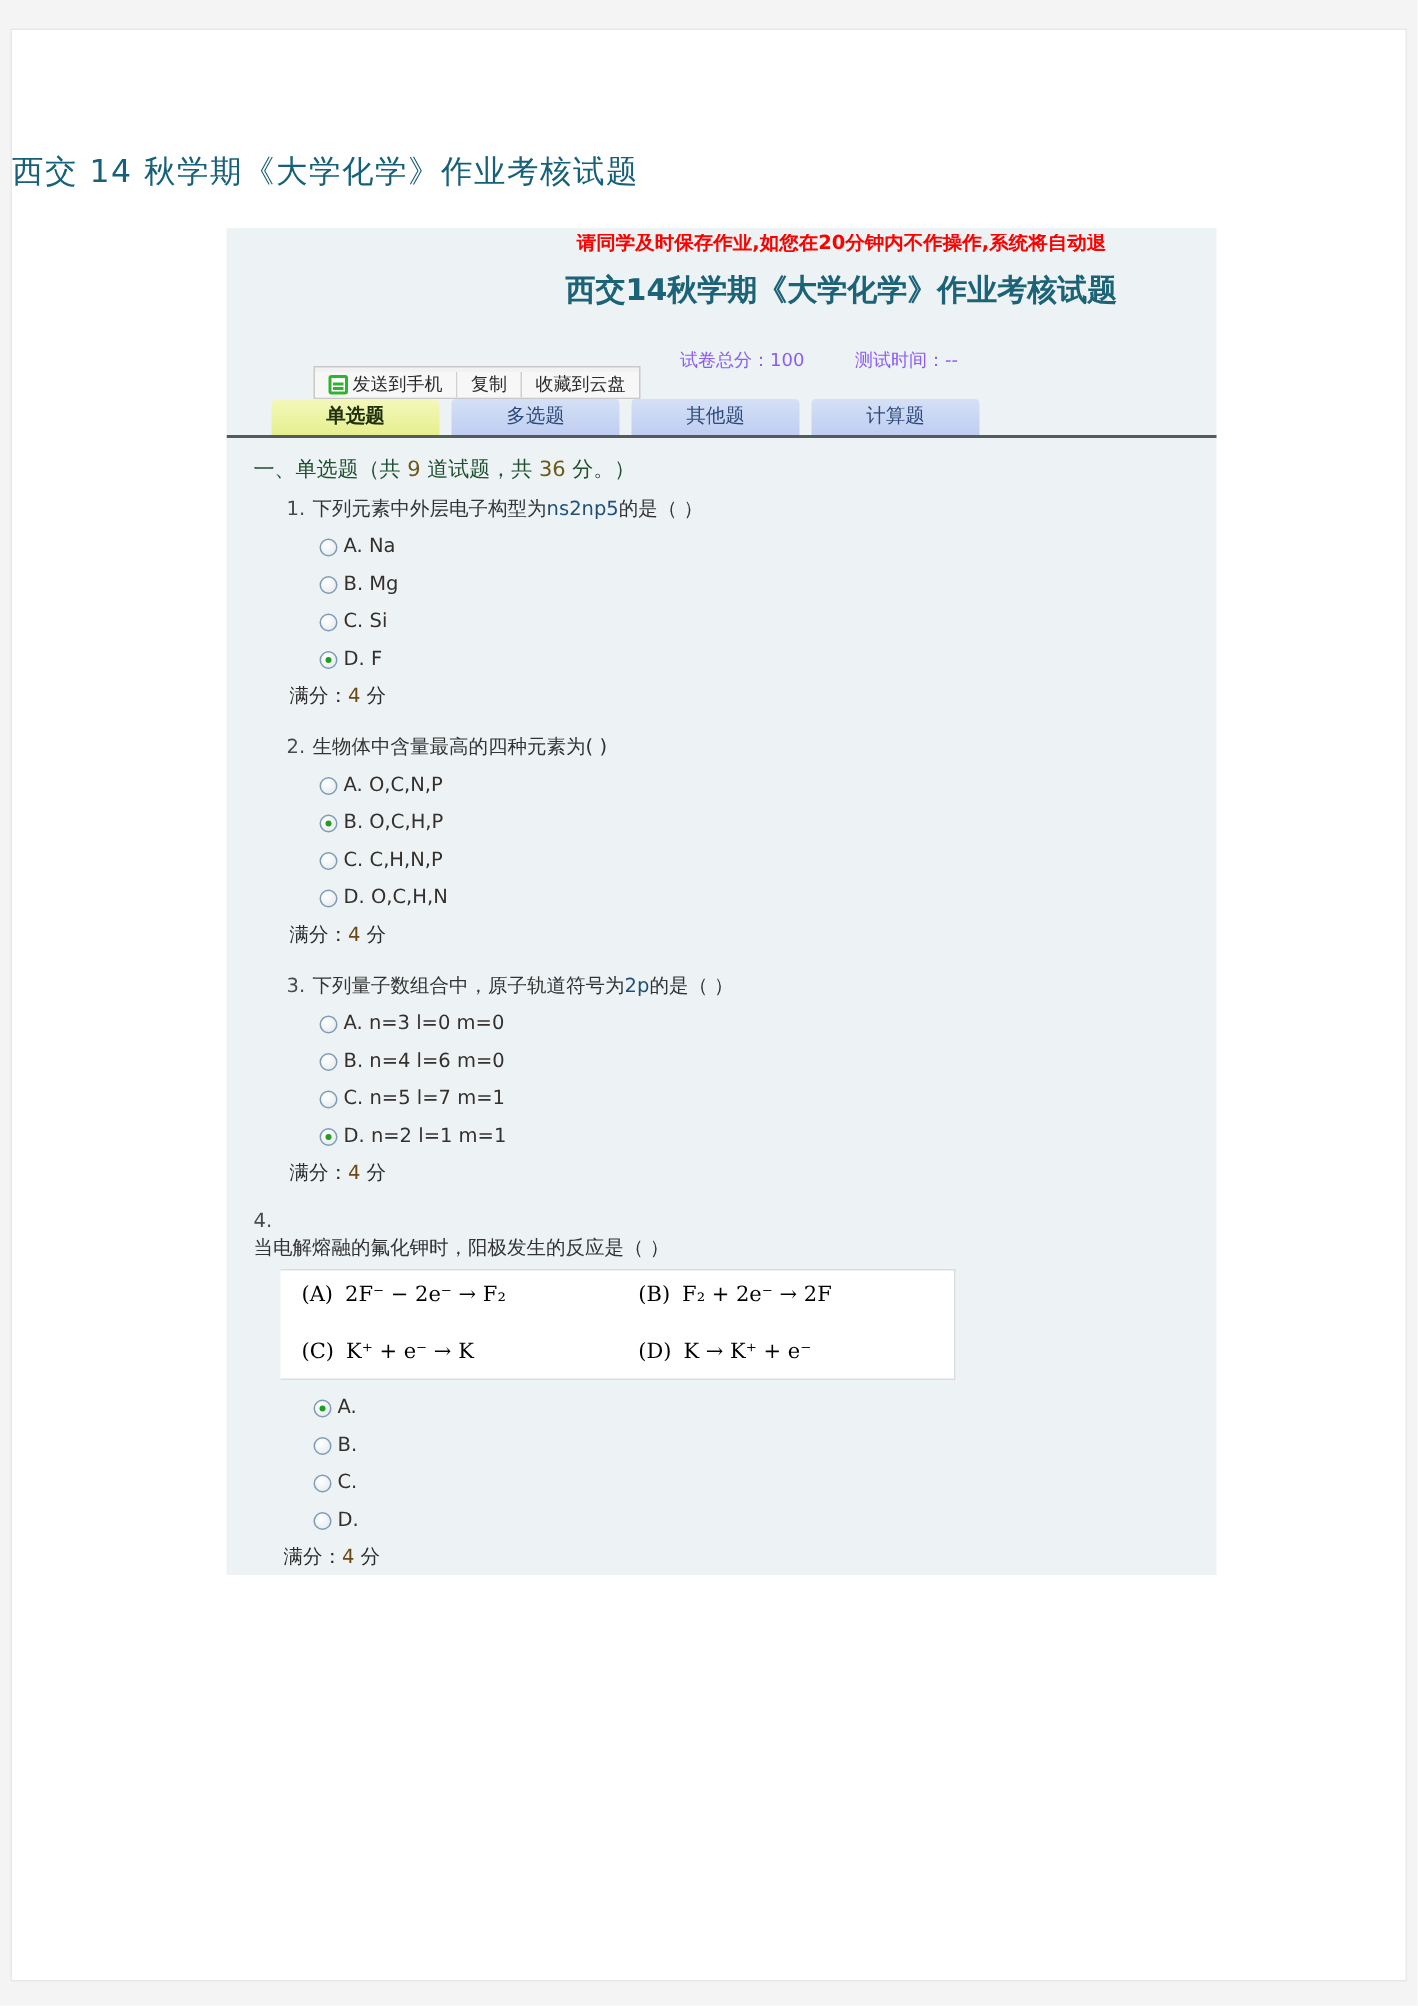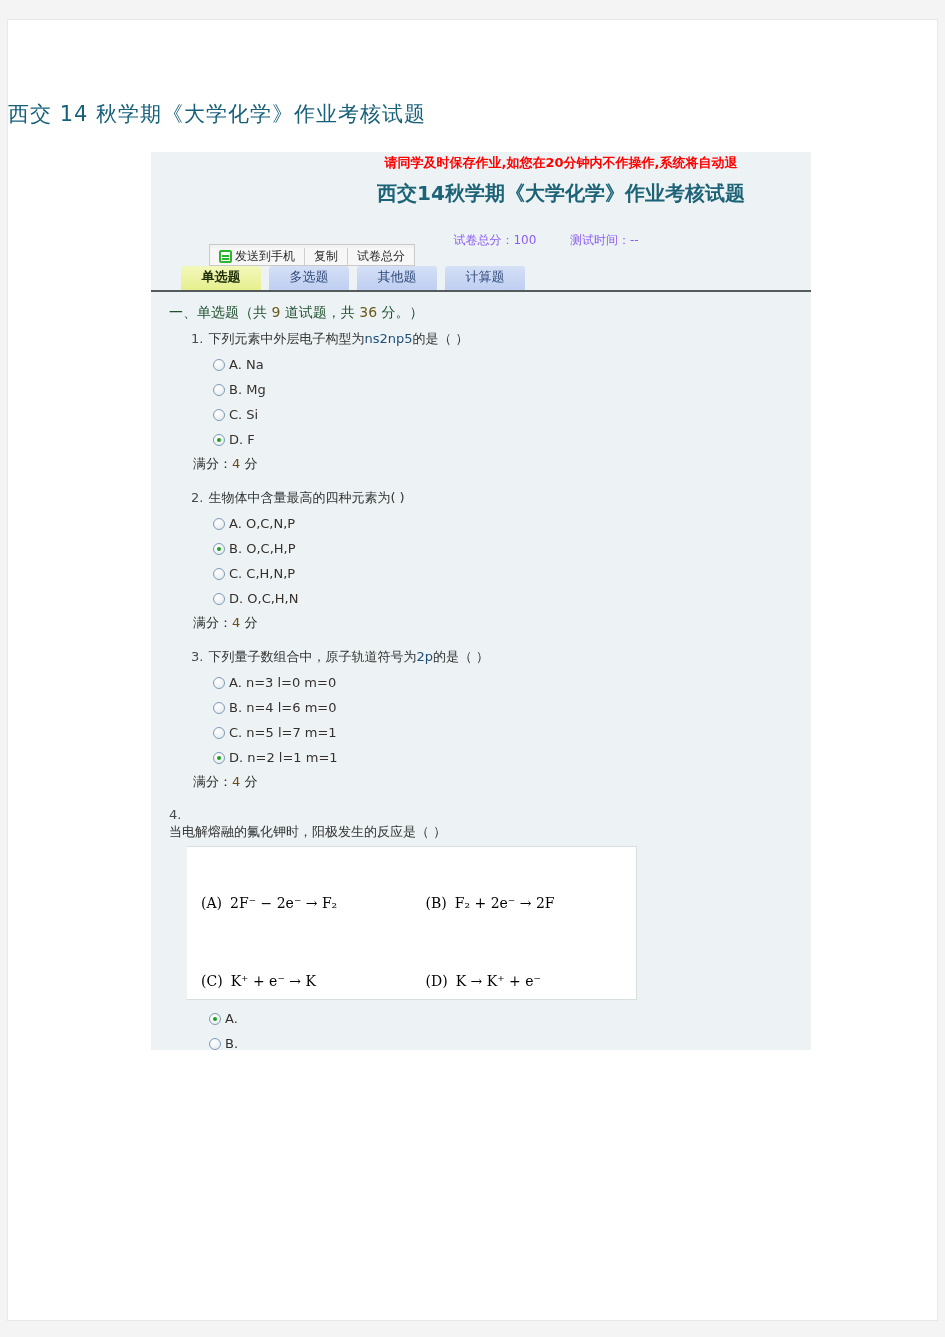--- a/index.html
+++ b/index.html
@@ -125,27 +125,26 @@
   
   .tabs {
     position: absolute;
     left: 30px; top: 114px;
     display: flex;
     gap: 8px;
     font-size: 13px;
     font-family: "DejaVu Sans", sans-serif;
   }
   .tab {
-    width: 80px; height: 24px;
+    width: 112px; height: 24px;
     line-height: 24px;
     text-align: center;
     background: linear-gradient(#d5e0f6, #bfcef2);
     color: #2e4a7a;
     border-radius: 3px 3px 0 0;
-    font-family: Liberation Mono, monospace;
   }
   .tab.active {
     background: linear-gradient(#f3f8bb, #e6ef8e);
     color: #20300d;
     font-weight: bold;
     border-radius: 4px 4px 0 0;
   }
   .tab-rule {
     position: absolute;
     left: 0; top: 138px;
@@ -217,21 +216,21 @@
     margin: 5px 0 6px 18px;
     width: 450px;
     background: #ffffff;
     border: 1px solid #d9dede;
     border-left: none;
     padding: 8px 0 10px 0;
     font-family: "DejaVu Serif", serif;
   }
   .frow { display: flex; }
   .frow + .frow { margin-top: 22px; justify-content: space-between; }
-  .fcell { width: 225px; padding-left: 14px; font-size: 14px; white-space: nowrap; margin-top: 40px; }
+  .fcell { width: 225px; padding-left: 14px; font-size: 14px; white-space: nowrap; }
   .fcell .lbl { margin-right: 8px; }
 </style>
 </head>
 <body>
 
 <div class="page">
 
   <div class="doc-title">西交 14 秋学期《大学化学》作业考核试题</div>
 
   <div class="exam-panel">
@@ -249,21 +248,21 @@
 
       <div class="toolbar">
         <div class="tb-btn">
           <span class="phone-icon"></span>
           <span>发送到手机</span>
         </div>
         <div class="tb-btn">
           <span>复制</span>
         </div>
         <div class="tb-btn">
-          <span>试卷总分</span>
+          <span>收藏到云盘</span>
         </div>
       </div>
 
       <div class="tabs">
         <div class="tab active">单选题</div>
         <div class="tab">多选题</div>
         <div class="tab">其他题</div>
         <div class="tab">计算题</div>
       </div>
       <div class="tab-rule"></div>

